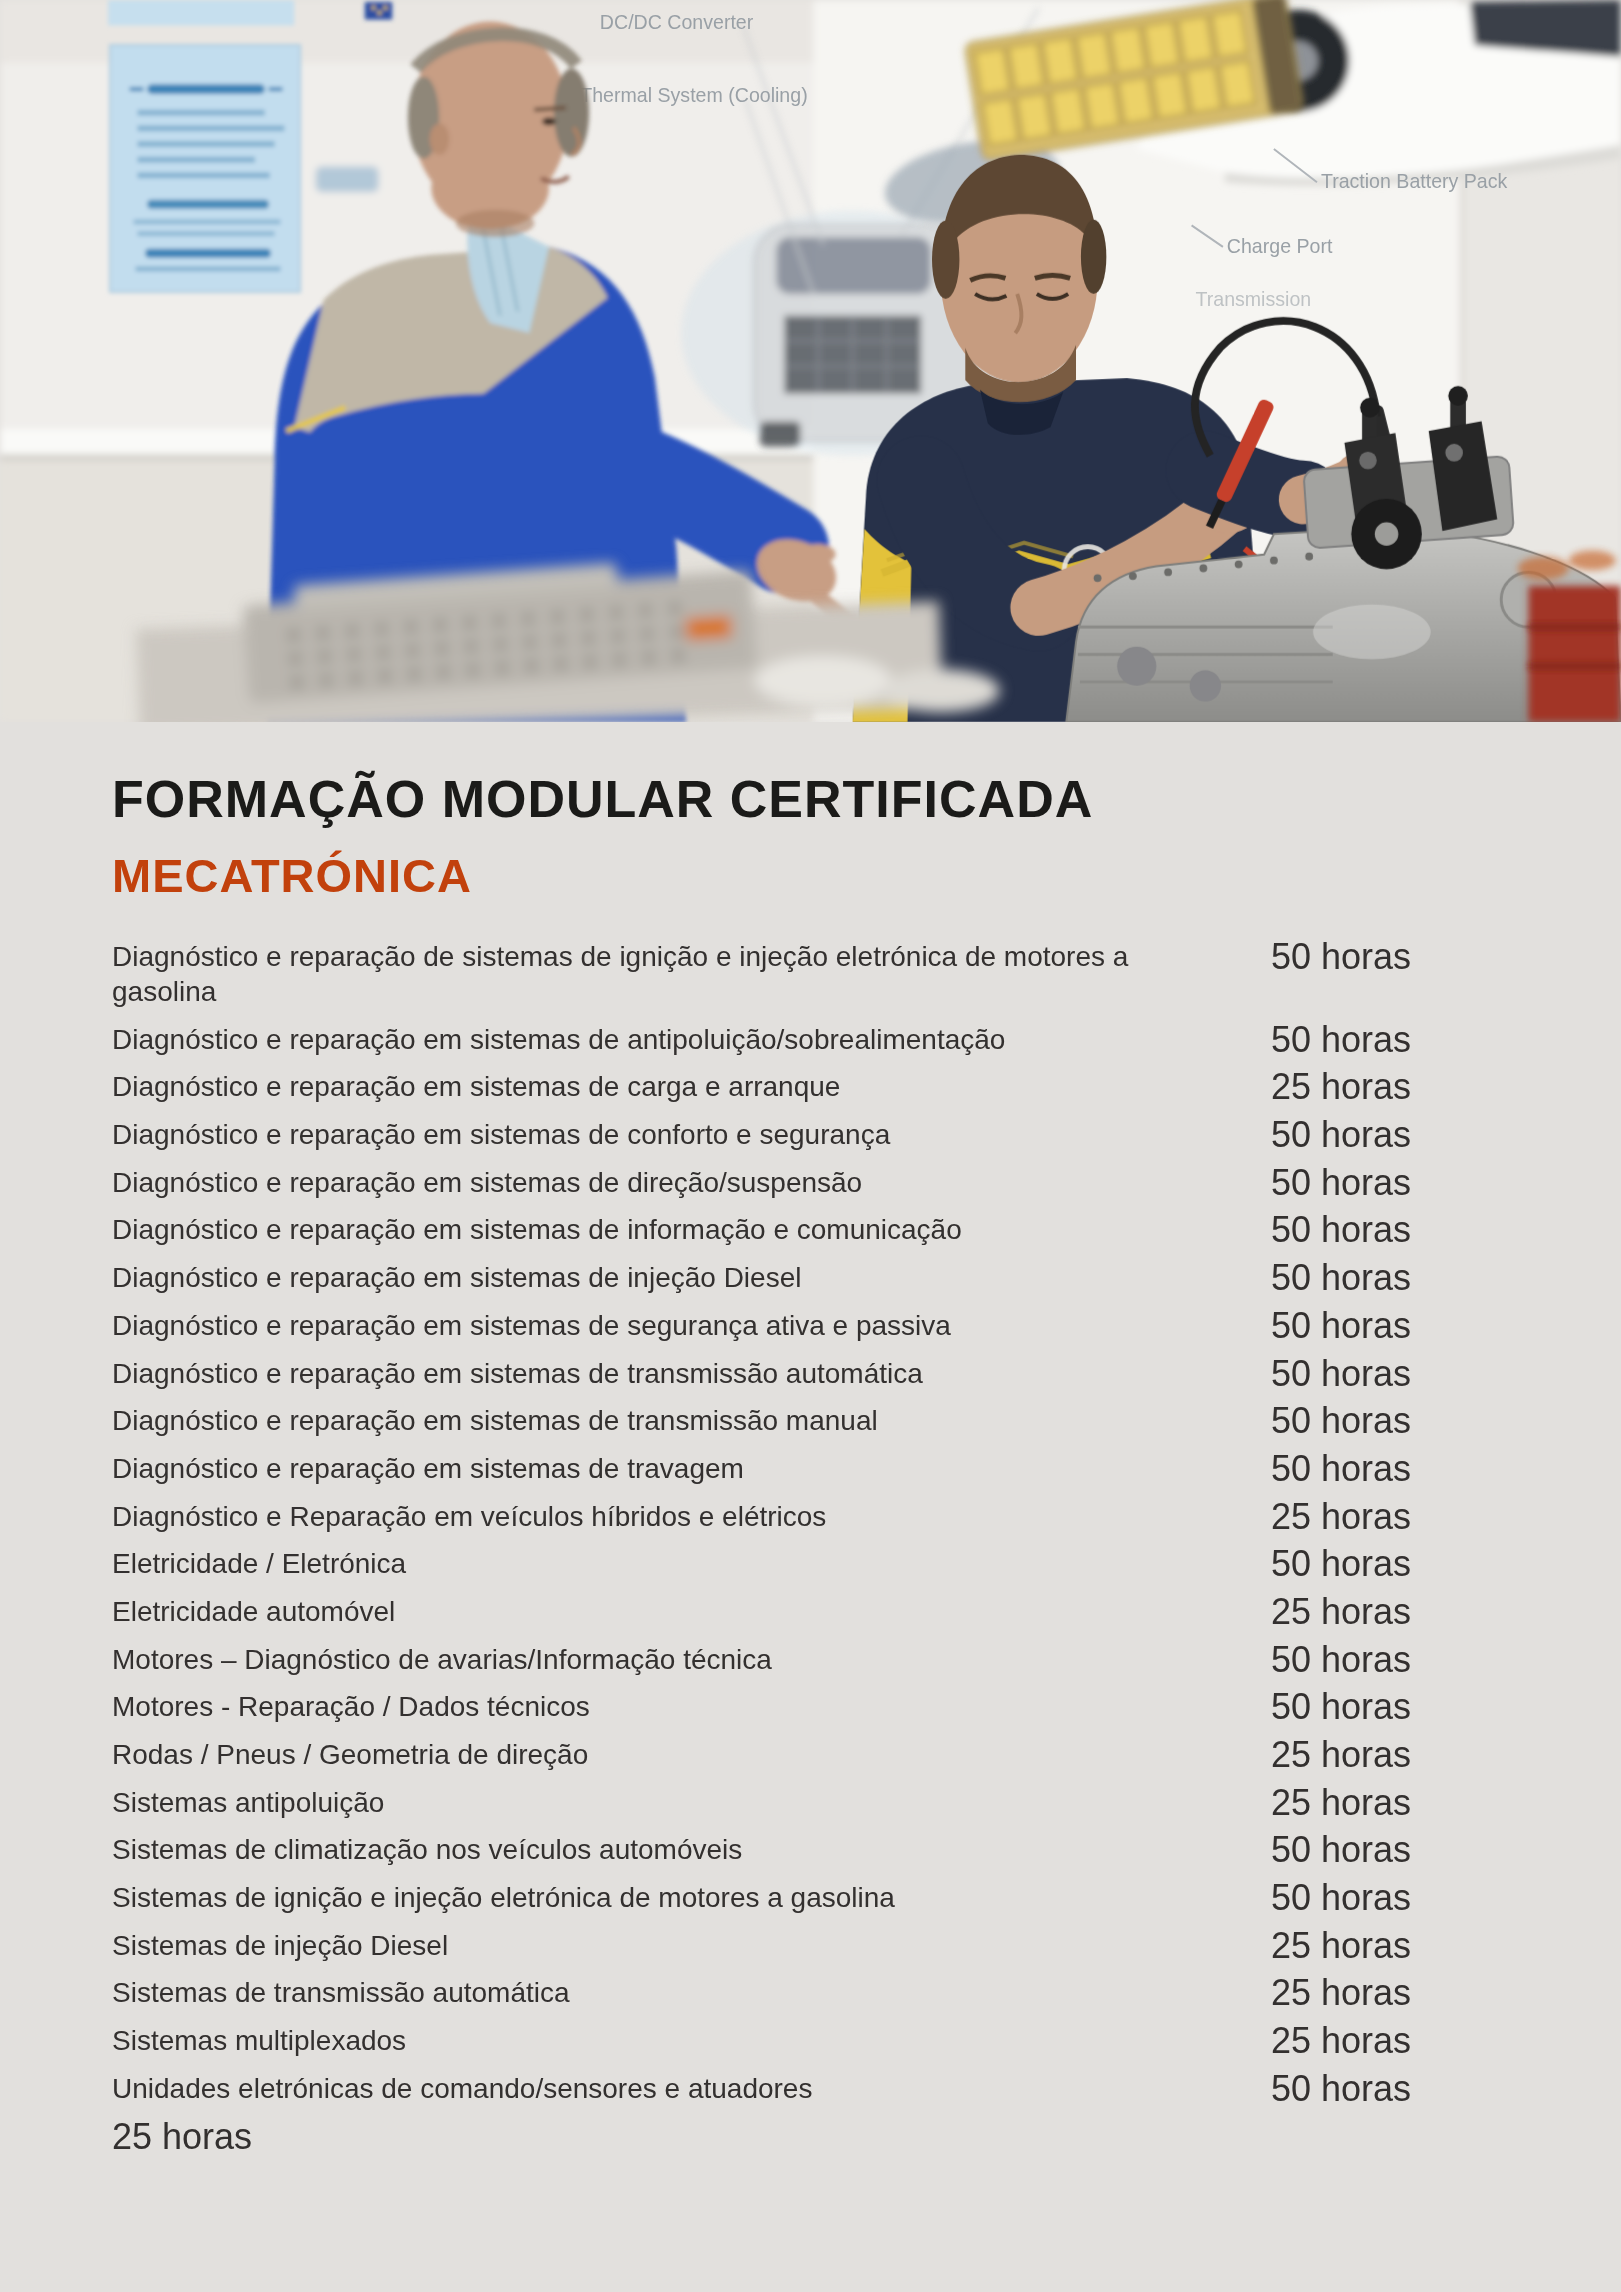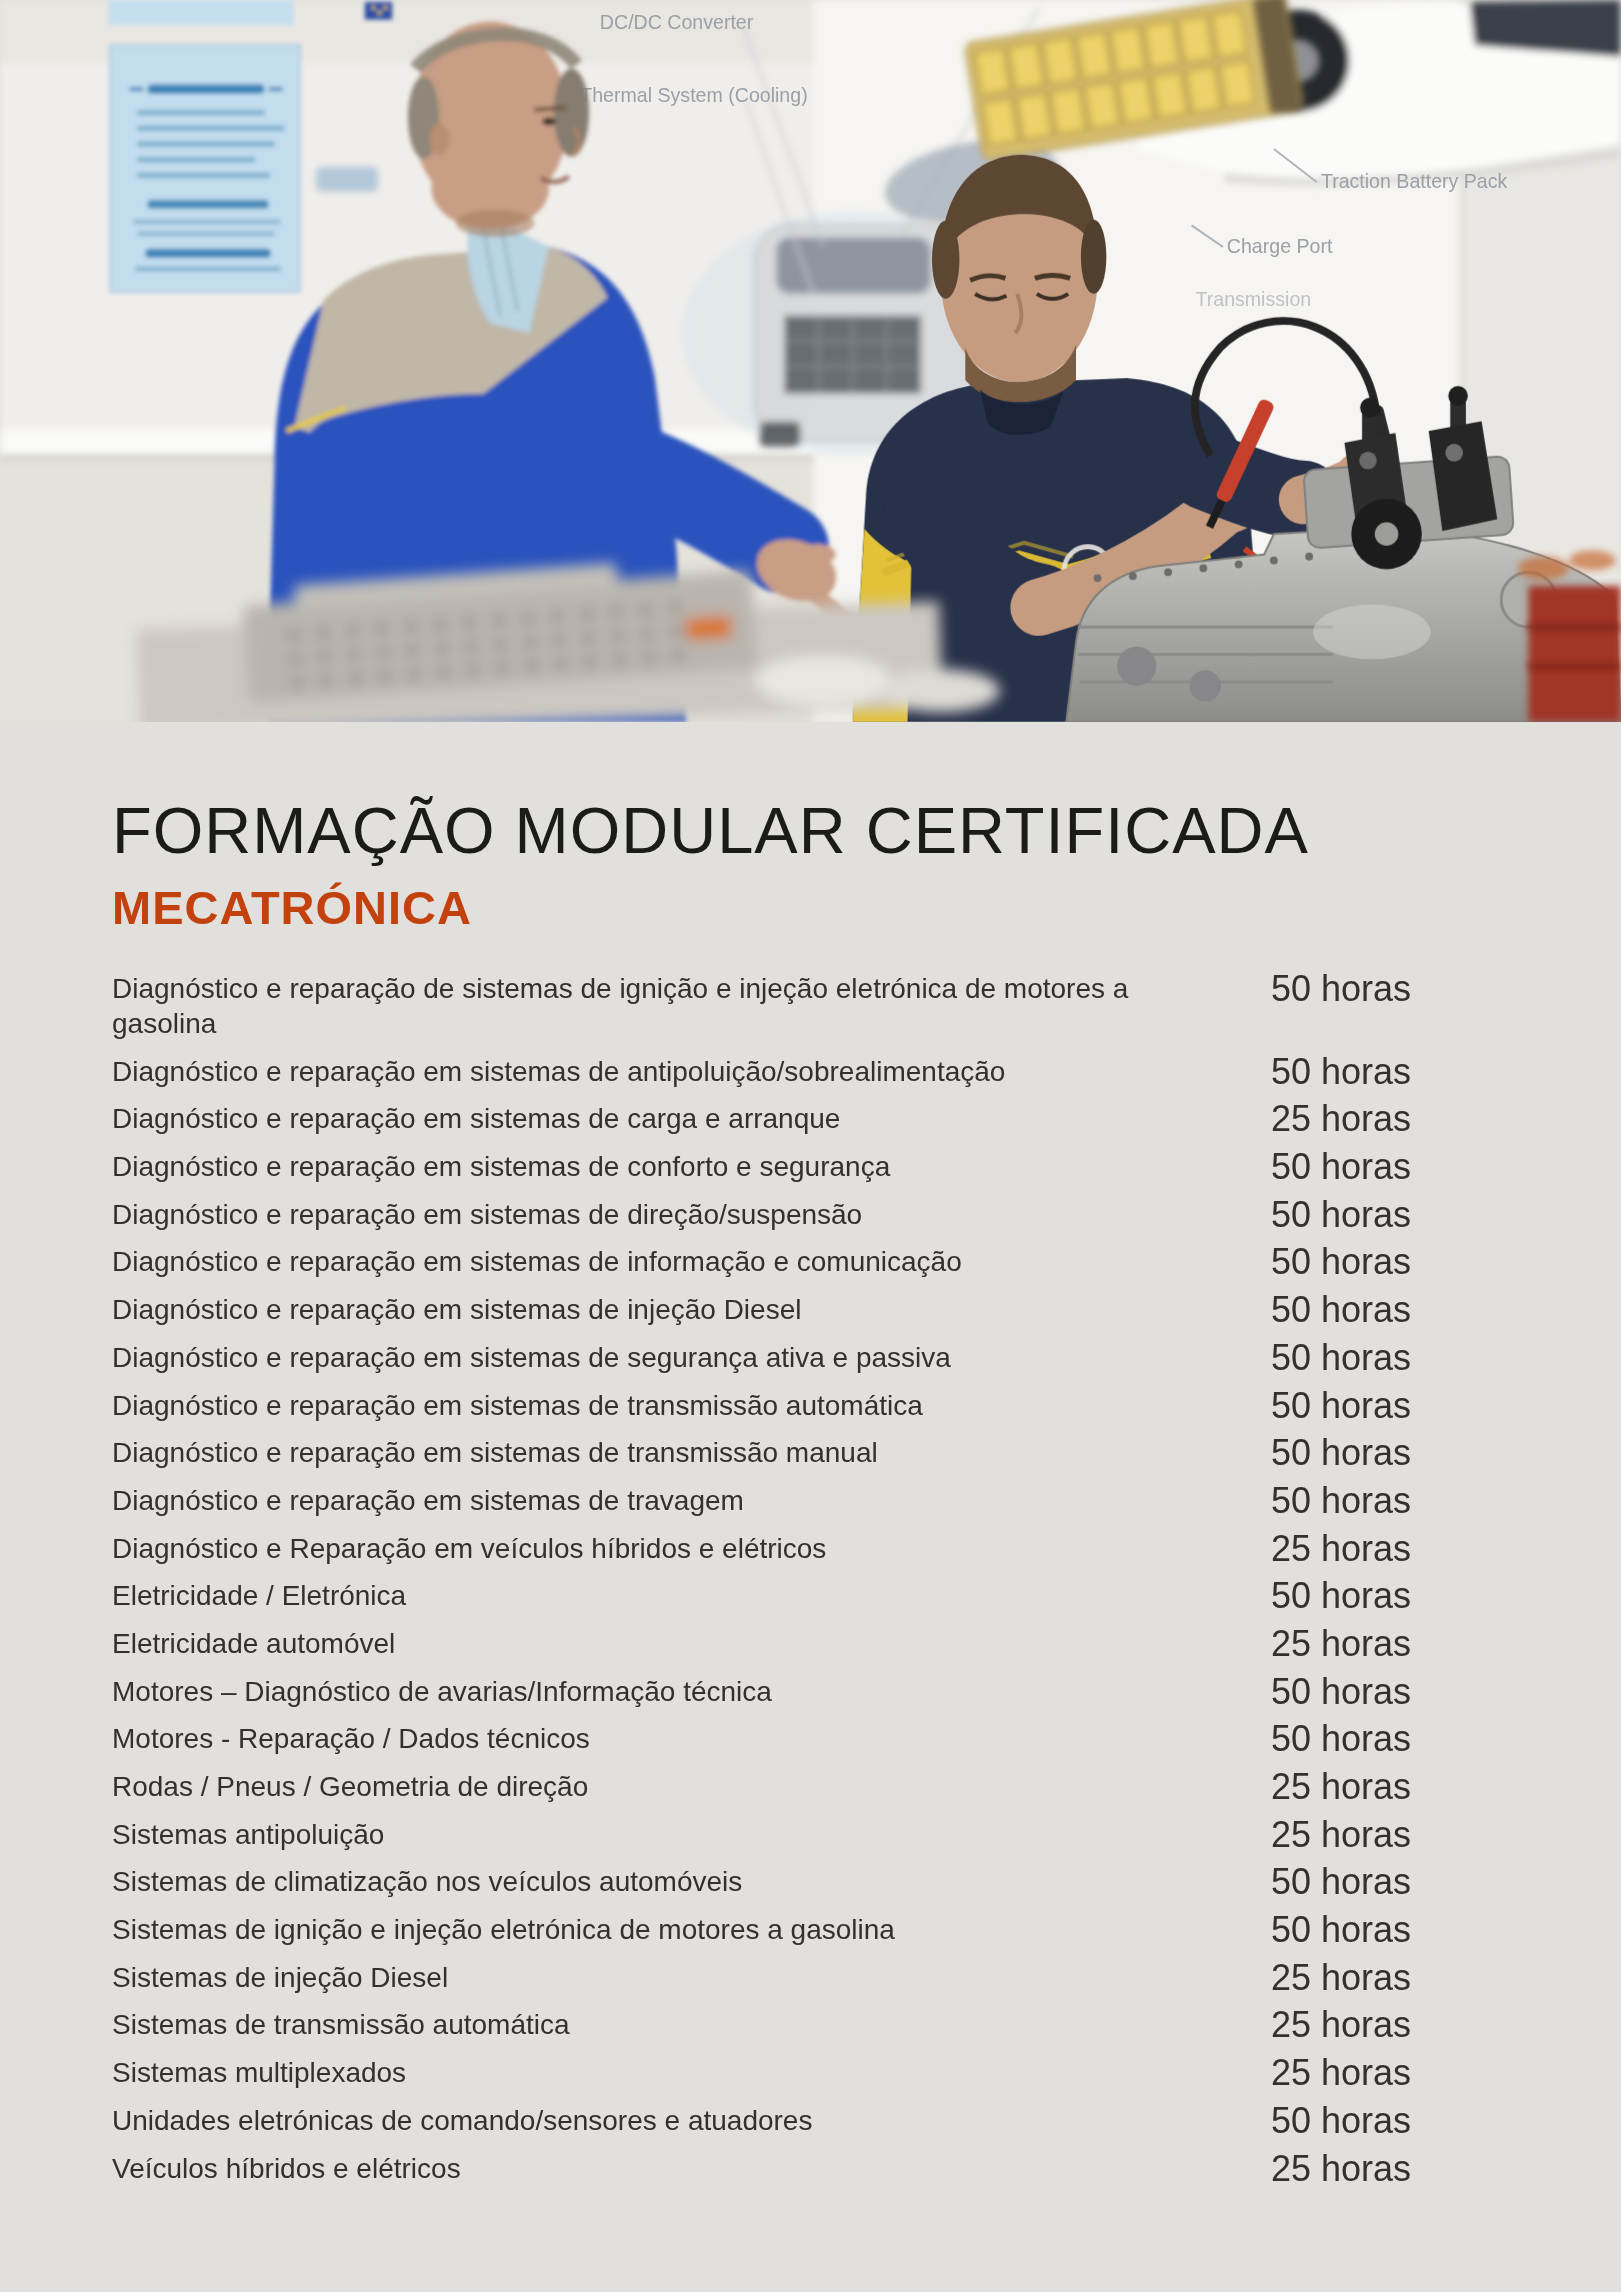--- a/index.html
+++ b/index.html
@@ -9,22 +9,22 @@
     width:1621px; height:2293px;
     margin:0 auto;
     background:#e2e0dd;
     font-family:"Liberation Sans", sans-serif;
     color:#33302f;
     overflow:hidden;
   }
   .hero { display:block; width:1621px; height:722px; }
   .content { padding:39px 210px 0 112px; }
   .page-title {
-    font-size:65px; line-height:76px; font-weight:normal;
-    letter-spacing:1px; color:#1b1b19;margin-top:32px;
+    font-size:52px; line-height:76px; font-weight:bold;
+    letter-spacing:1px; color:#1b1b19;
   }
   .section-title {
     margin-top:10px;
     font-size:47px; line-height:57px; font-weight:bold;
     letter-spacing:1px; color:#c2410c;
   }
   .course-list { margin-top:35px; }
   .course-row {
     display:flex; justify-content:space-between; 
     gap:39px; margin-bottom:12.7px;
@@ -422,20 +422,19 @@
           <div class="course-name">Sistemas multiplexados</div>
           <div class="course-hours">25 horas</div>
         </div>
 
         <div class="course-row">
           <div class="course-name">Unidades eletrónicas de comando/sensores e atuadores</div>
           <div class="course-hours">50 horas</div>
         </div>
 
         <div class="course-row">
-          <div class="course-name">Veículos híbridos e elétricos</div>
           <div class="course-hours">25 horas</div>
         </div>
       </div>
   </div>
 
 </div>
 
 
 </body></html>

